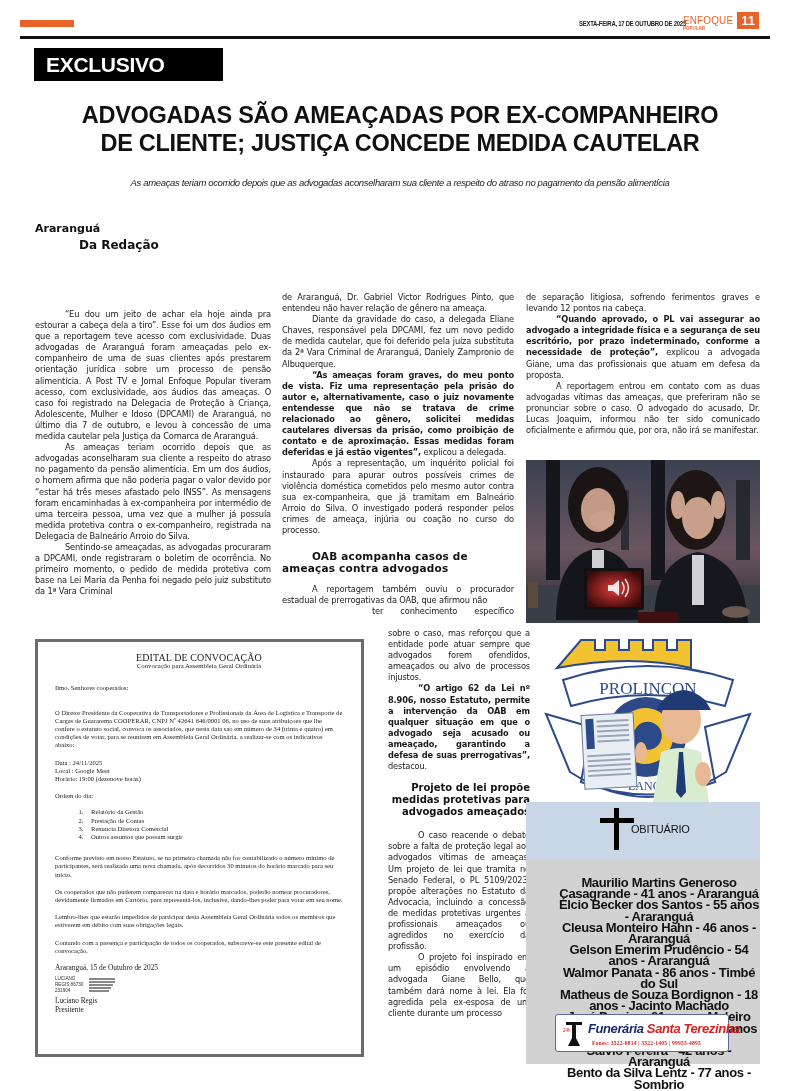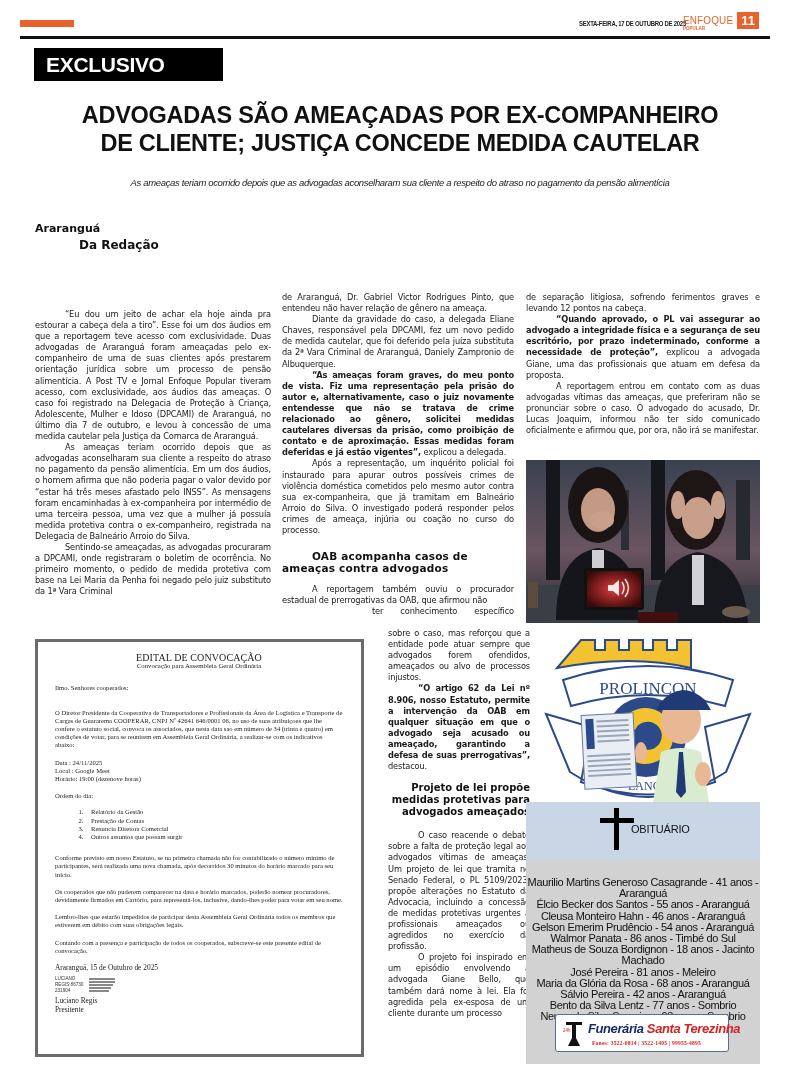--- a/index.html
+++ b/index.html
@@ -56,21 +56,21 @@
   
   .ad { position: absolute; left: 541px; top: 632px; width: 214px; height: 175px; }
 
   
   .obit { position: absolute; left: 526px; top: 802px; width: 234px; height: 262px; background: #d2d2d2; }
   .obit-head { height: 58px; background: #c9d6e6; position: relative; }
   .cross-v { position: absolute; left: 88px; top: 6px; width: 5px; height: 42px; background: #000; }
   .cross-h { position: absolute; left: 74px; top: 16px; width: 34px; height: 5px; background: #000; }
   .obit-title { position: absolute; left: 105px; top: 21px; font-family: "Liberation Sans", sans-serif; font-size: 11px; color: #111; letter-spacing: -0.2px; }
   .obit-list { list-style: none; padding-top: 17px; text-align: center; }
-  .obit-list li { font-family: "Liberation Sans", sans-serif; font-weight: normal; font-size: 11px; line-height: 11.2px; color: #111; letter-spacing: -0.35px; }
+  .obit-list li { font-family: "Liberation Sans", sans-serif; font-weight: bold; font-size: 13px; line-height: 11.2px; color: #111; letter-spacing: -0.35px; margin-left: 32px; }
   .funeral { position: absolute; left: 29px; top: 212px; width: 174px; height: 38px; background: #fff; border: 1.5px solid #5a6a9a; border-radius: 3px; }
   .fn-mark { position: absolute; left: 6px; top: 5px; width: 24px; height: 28px; }
   .fn-name { position: absolute; left: 32px; top: 6px; font-family: "Liberation Sans", sans-serif; font-style: italic; font-weight: bold; font-size: 13px; color: #1a2a6a; letter-spacing: -0.4px; white-space: nowrap; }
   .fn-name .red { color: #d52222; }
   .fn-phones { position: absolute; left: 36px; top: 25px; font-family: "Liberation Serif", serif; font-weight: bold; font-size: 5.6px; color: #d52222; letter-spacing: 0.2px; white-space: nowrap; }
 </style>
 </head>
 <body>
 
 <div class="top-accent"></div>

